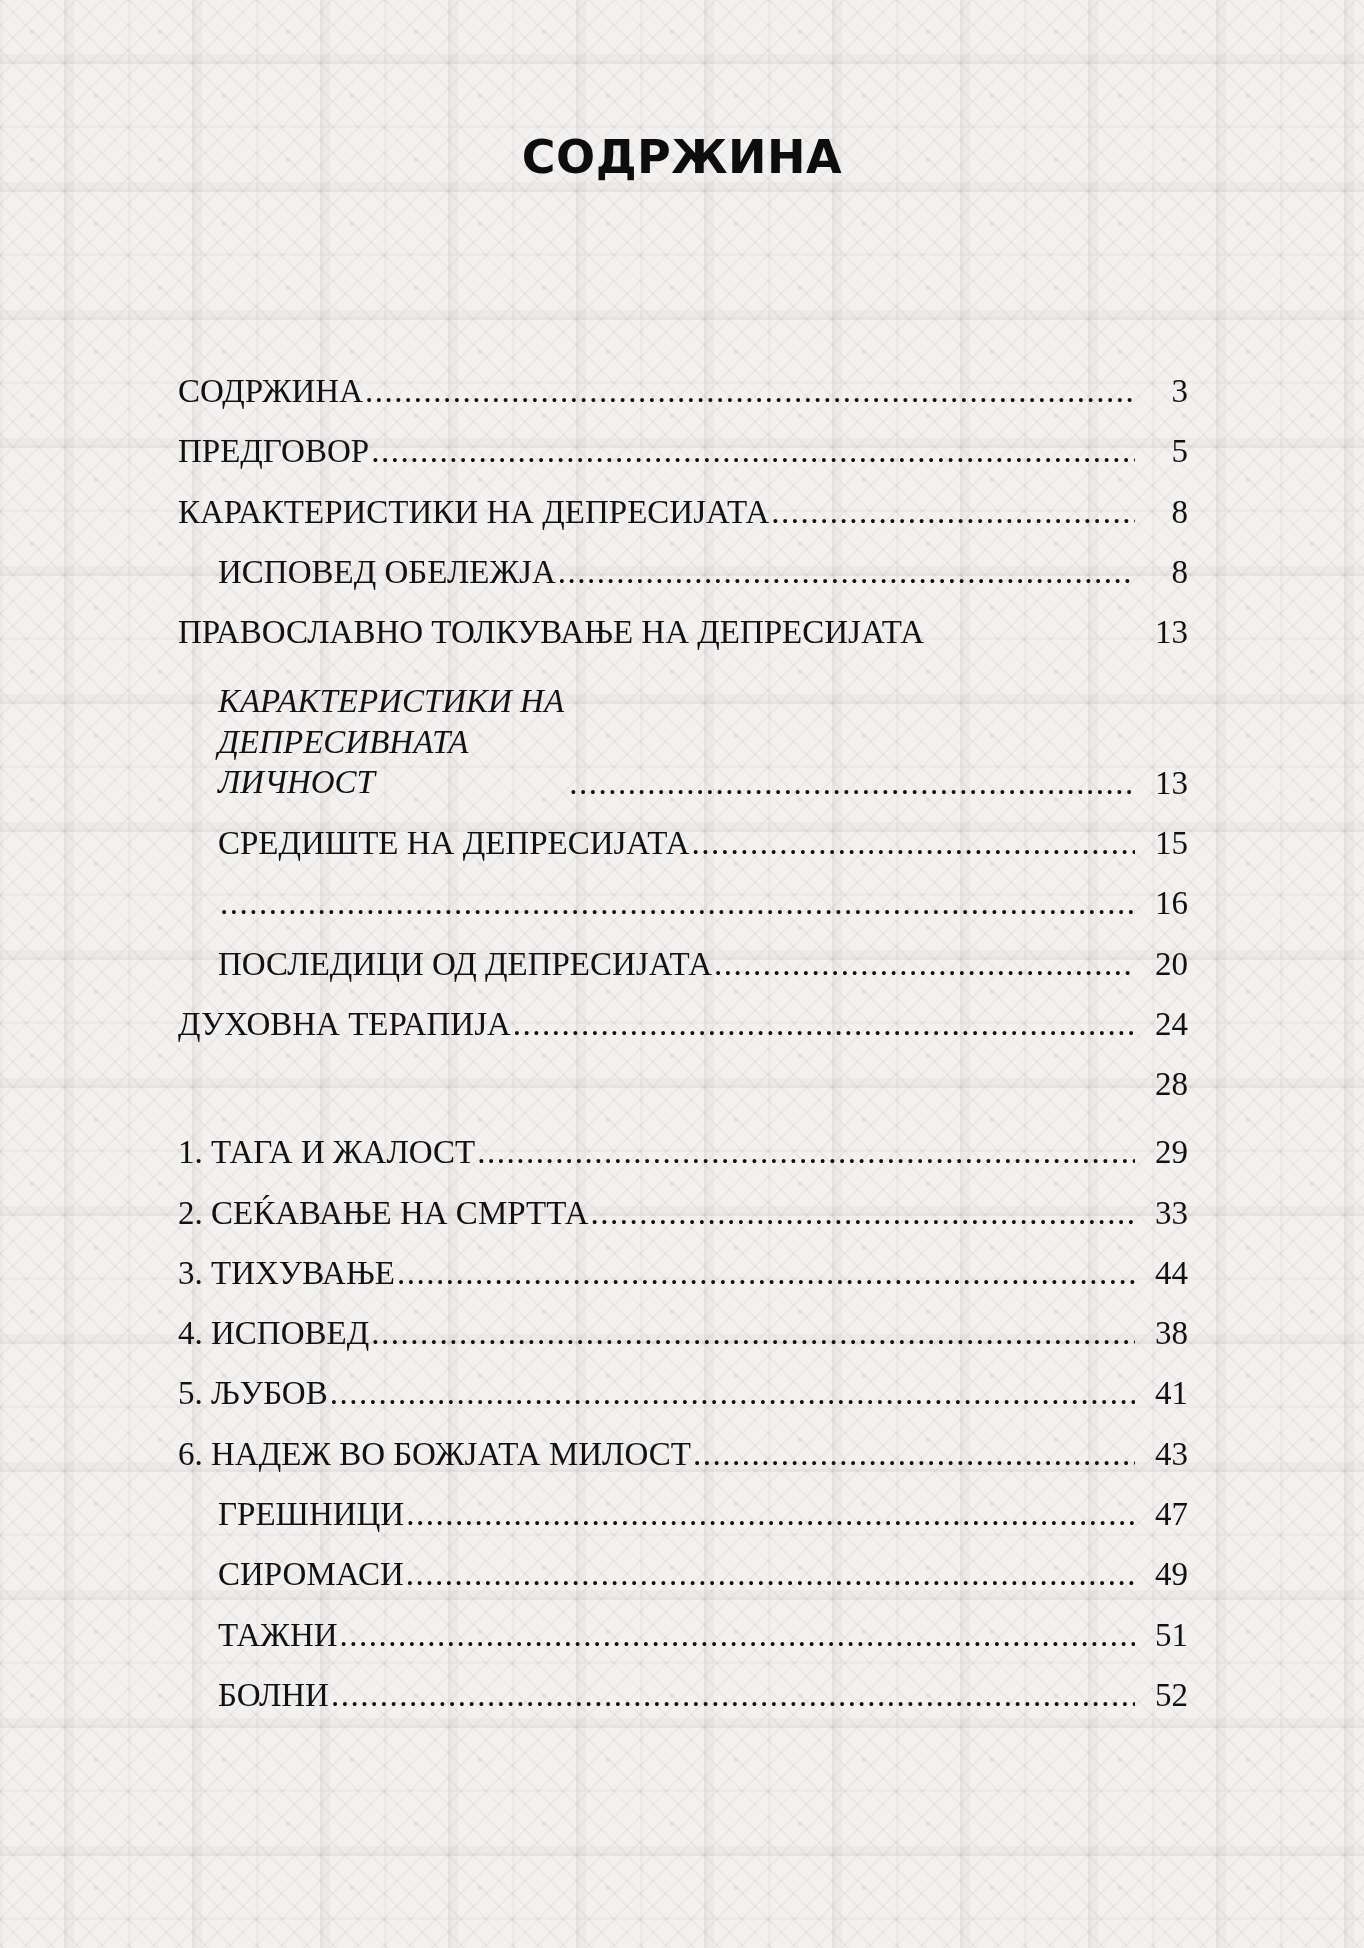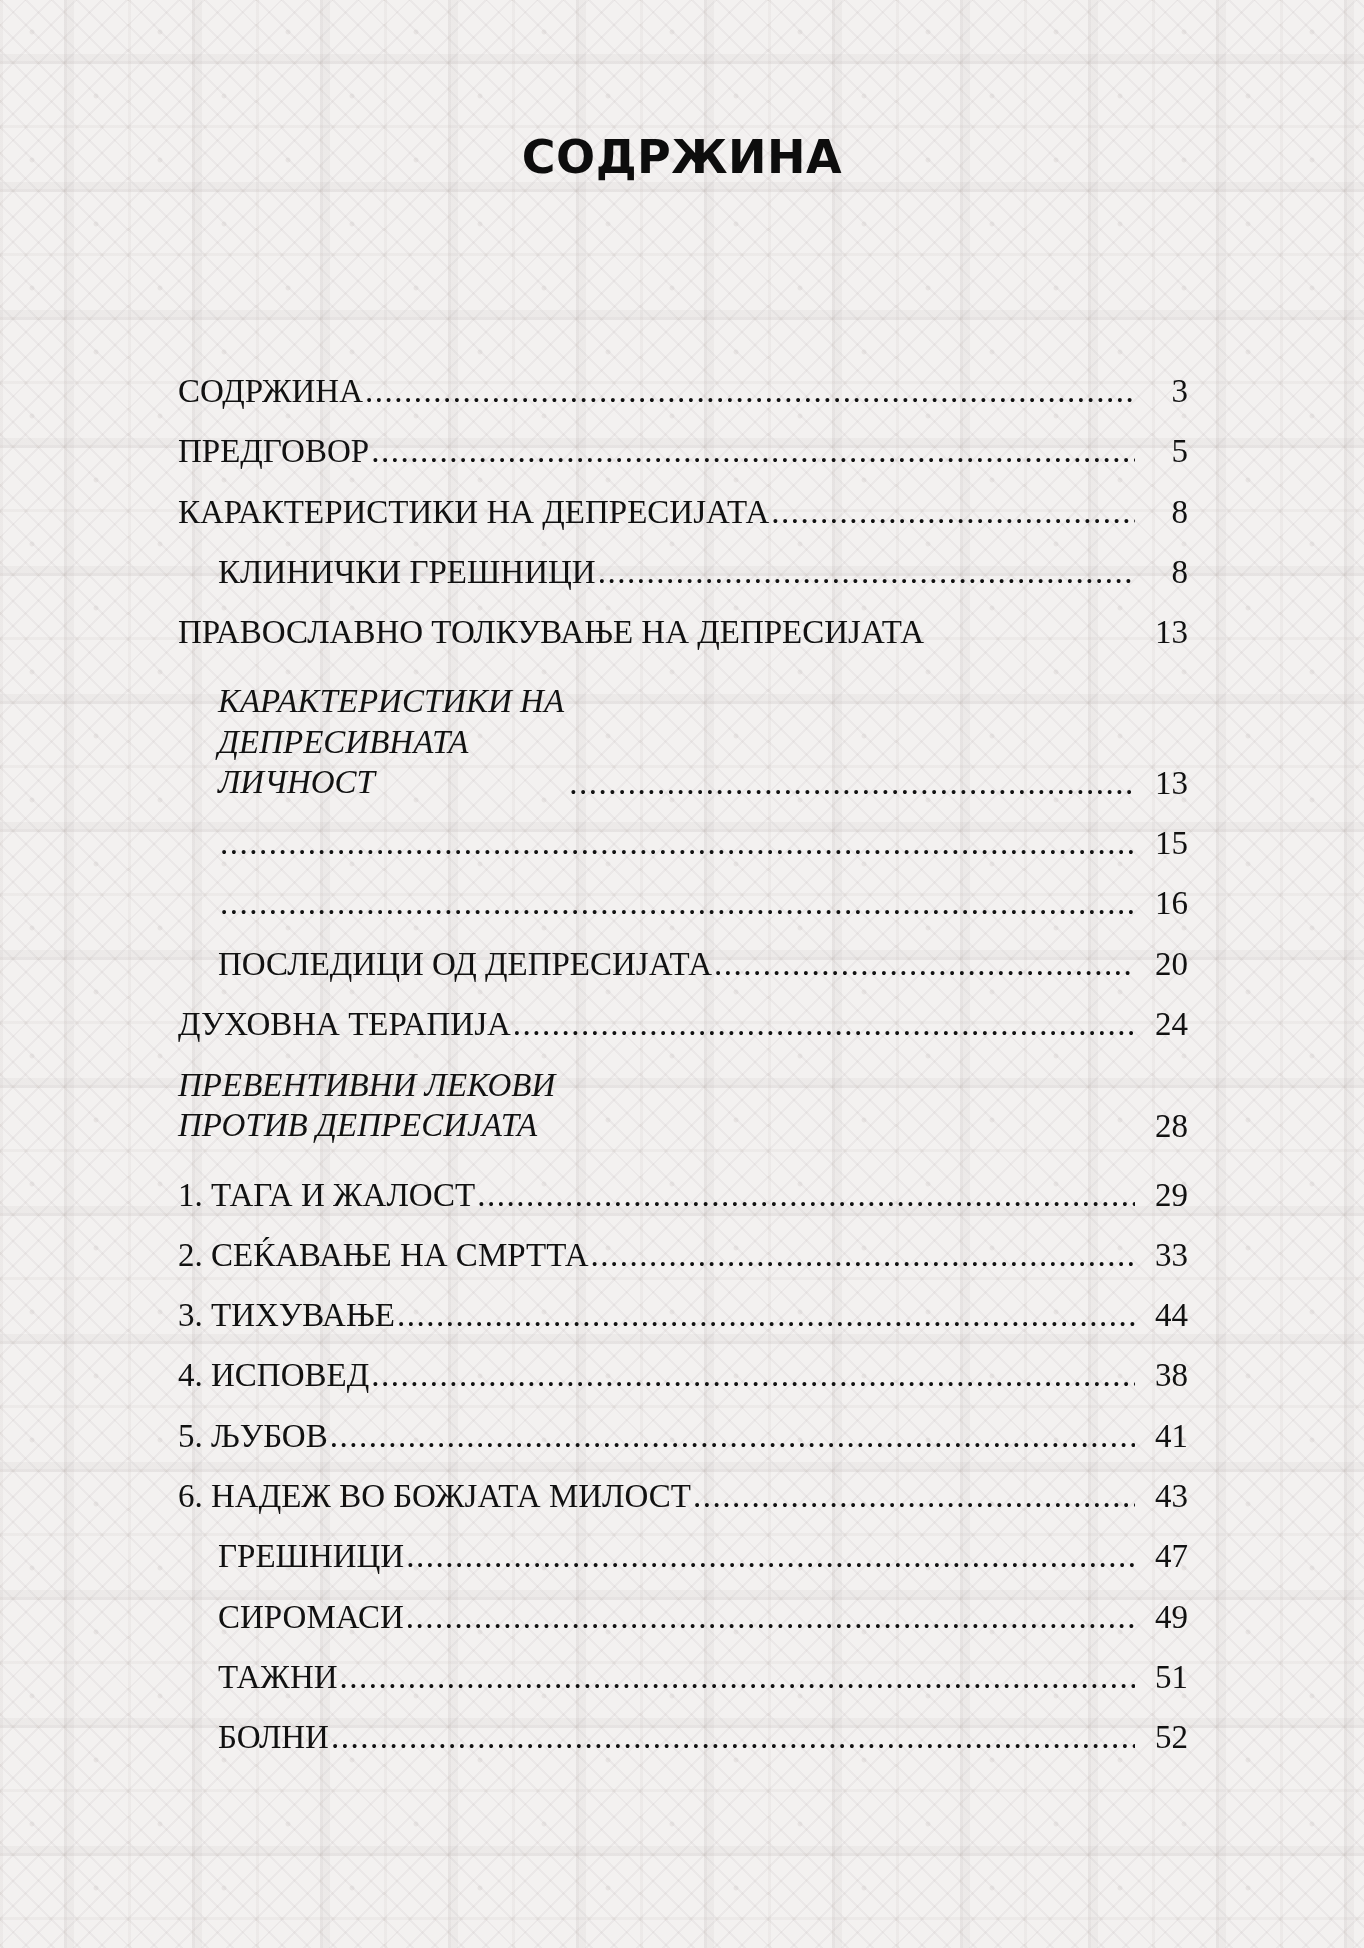--- a/index.html
+++ b/index.html
@@ -137,54 +137,54 @@
         <span class="entry-label">ПРЕДГОВОР</span>
         <span class="entry-dots">................................................................................................................................</span>
         <span class="entry-page">5</span>
       </div>
       <div class="toc-entry level-1">
         <span class="entry-label">КАРАКТЕРИСТИКИ НА ДЕПРЕСИЈАТА</span>
         <span class="entry-dots">................................................................................................................................</span>
         <span class="entry-page">8</span>
       </div>
       <div class="toc-entry level-2">
-        <span class="entry-label">КЛИНИЧКИ ГРЕШНИЦИ</span>
+        <span class="entry-label">ИСПОВЕД ОБЕЛЕЖЈА</span>
         <span class="entry-dots">................................................................................................................................</span>
         <span class="entry-page">8</span>
       </div>
       <div class="toc-entry level-1 loose">
         <span class="entry-label">ПРАВОСЛАВНО ТОЛКУВАЊЕ НА ДЕПРЕСИЈАТА</span>
         <span class="entry-dots nodots">................................................................................................................................</span>
         <span class="entry-page">13</span>
       </div>
       <div class="toc-entry level-2">
         <span class="entry-label wrapnorm">КАРАКТЕРИСТИКИ НА ДЕПРЕСИВНАТА ЛИЧНОСТ</span>
         <span class="entry-dots">................................................................................................................................</span>
         <span class="entry-page">13</span>
       </div>
       <div class="toc-entry level-2">
+        <span class="entry-label">СРЕДИШТЕ НА ДЕПРЕСИЈАТА</span>
         <span class="entry-dots">................................................................................................................................</span>
         <span class="entry-page">15</span>
       </div>
       <div class="toc-entry level-2">
         <span class="entry-dots">................................................................................................................................</span>
         <span class="entry-page">16</span>
       </div>
       <div class="toc-entry level-2">
         <span class="entry-label">ПОСЛЕДИЦИ ОД ДЕПРЕСИЈАТА</span>
         <span class="entry-dots">................................................................................................................................</span>
         <span class="entry-page">20</span>
       </div>
       <div class="toc-entry level-1">
         <span class="entry-label">ДУХОВНА ТЕРАПИЈА</span>
         <span class="entry-dots">................................................................................................................................</span>
         <span class="entry-page">24</span>
       </div>
       <div class="toc-entry level-1 loose">
-        <span class="entry-label wrapnorm">ПРЕВЕНТИВНИ ЛЕКОВИ ПРОТИВ ДЕПРЕСИЈАТА</span>
         <span class="entry-dots nodots">................................................................................................................................</span>
         <span class="entry-page">28</span>
       </div>
       <div class="toc-entry level-1">
         <span class="entry-label">1. ТАГА И ЖАЛОСТ</span>
         <span class="entry-dots">................................................................................................................................</span>
         <span class="entry-page">29</span>
       </div>
       <div class="toc-entry level-1">
         <span class="entry-label">2. СЕЌАВАЊЕ НА СМРТТА</span>

